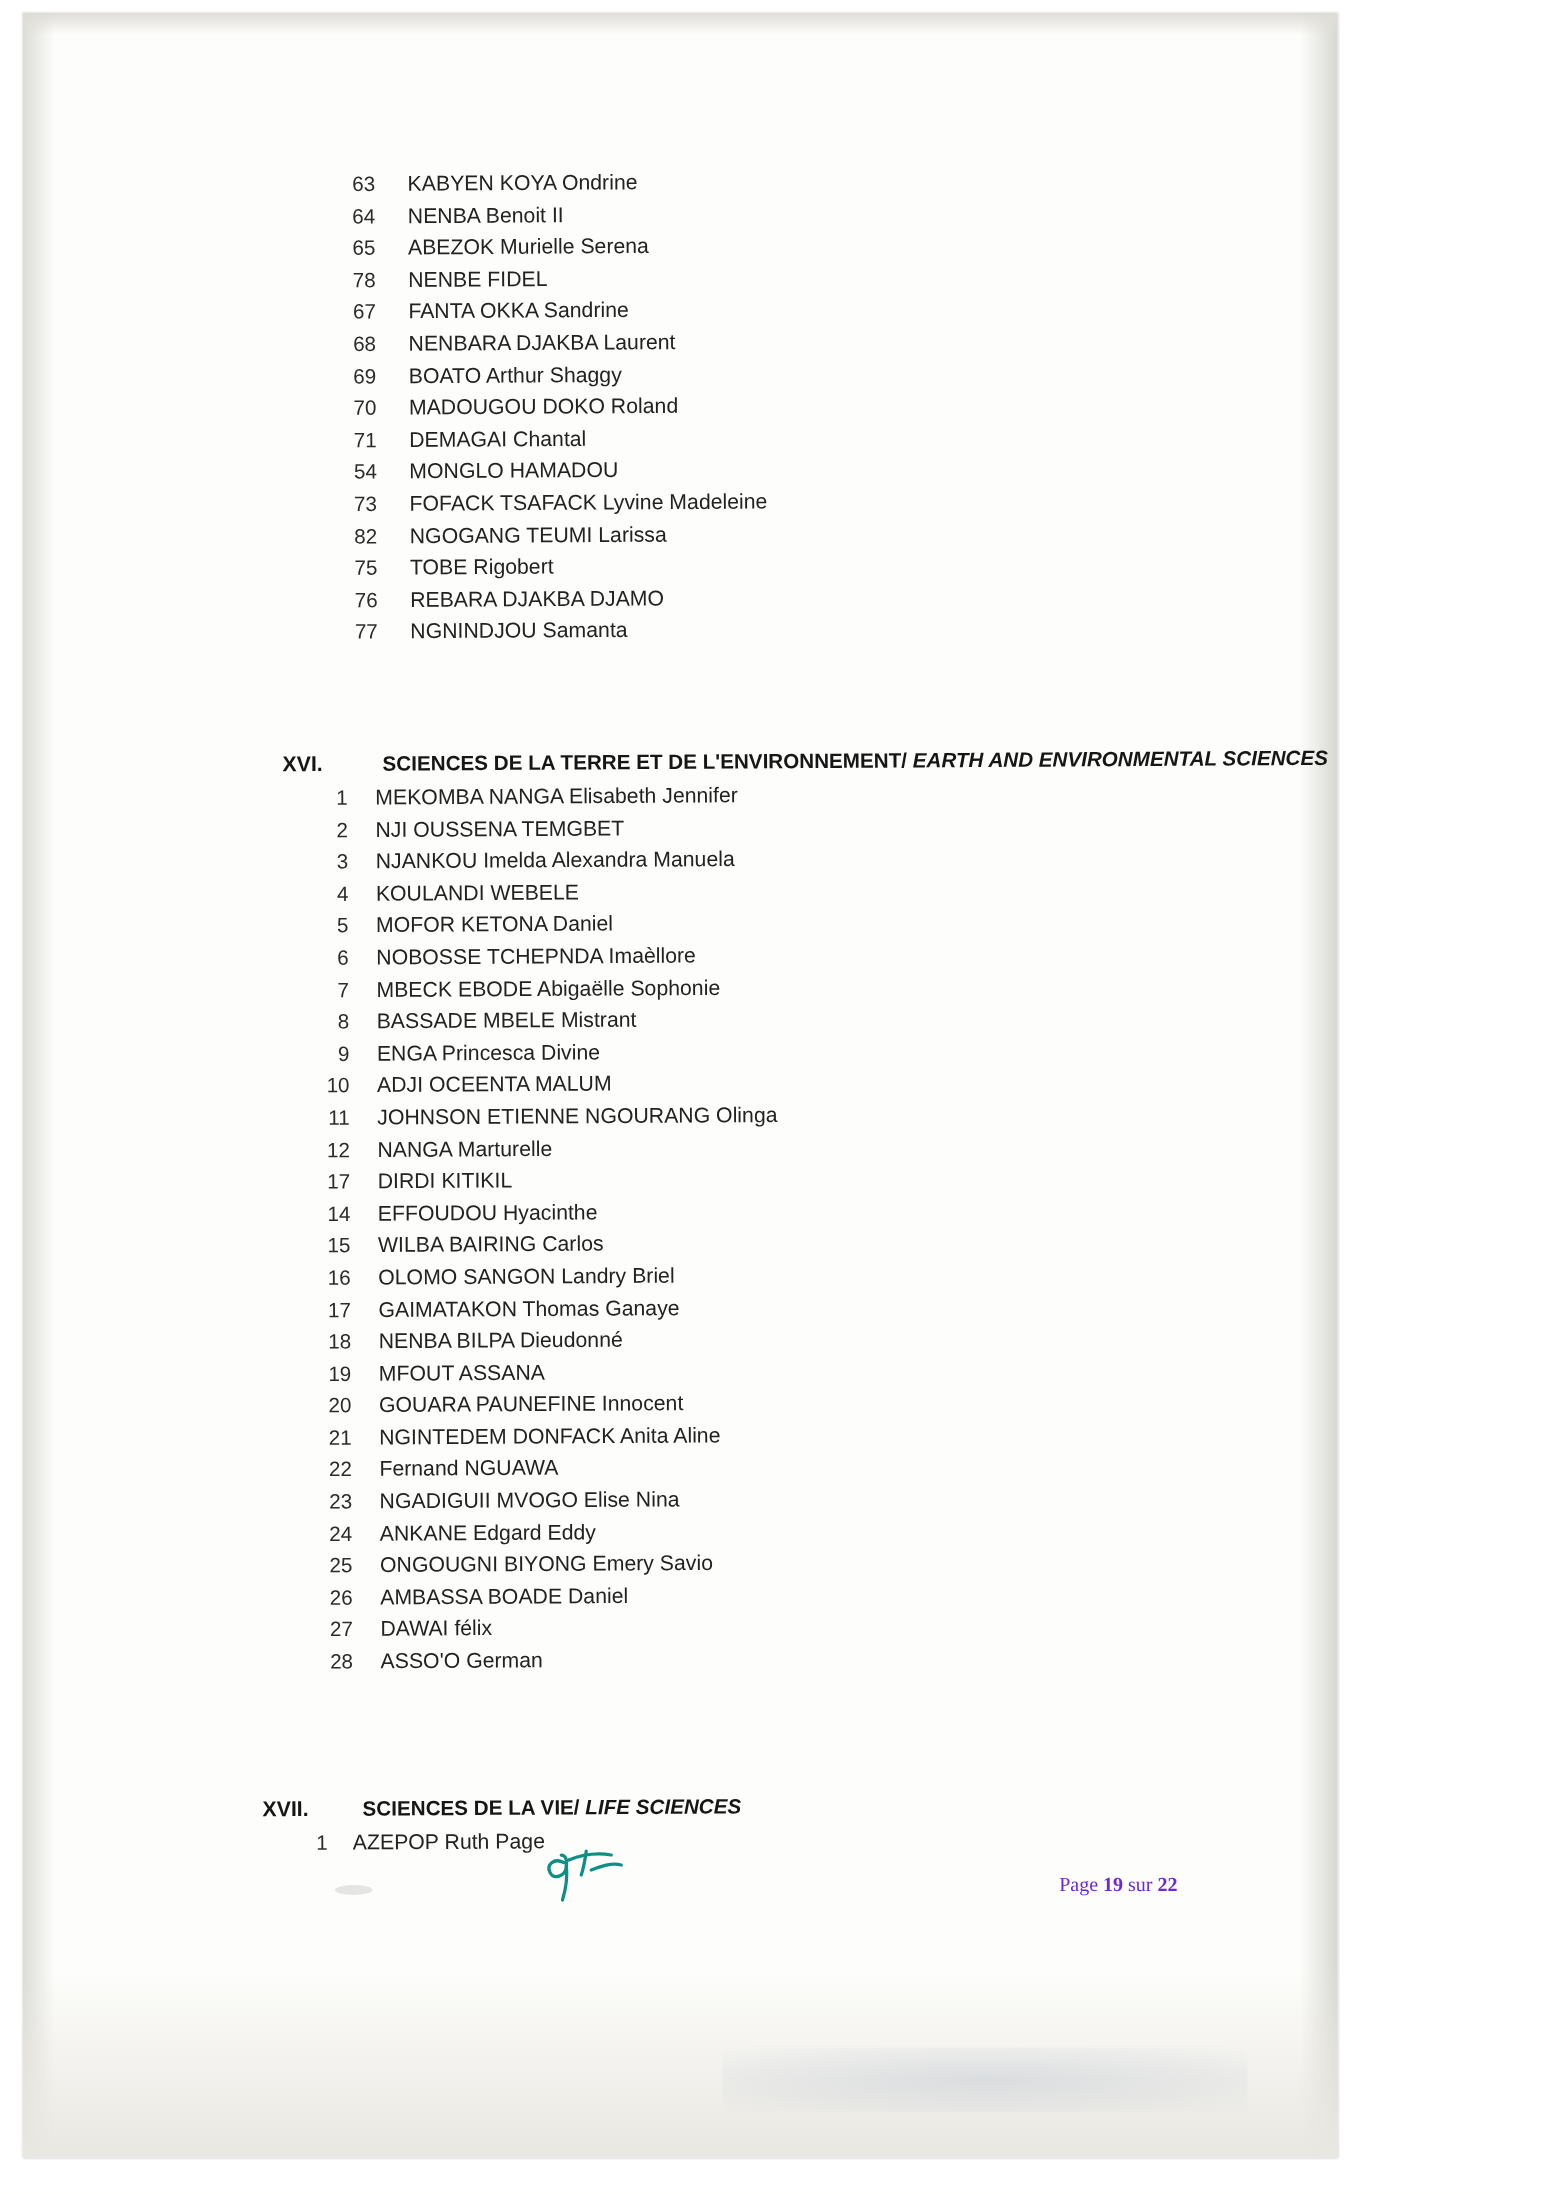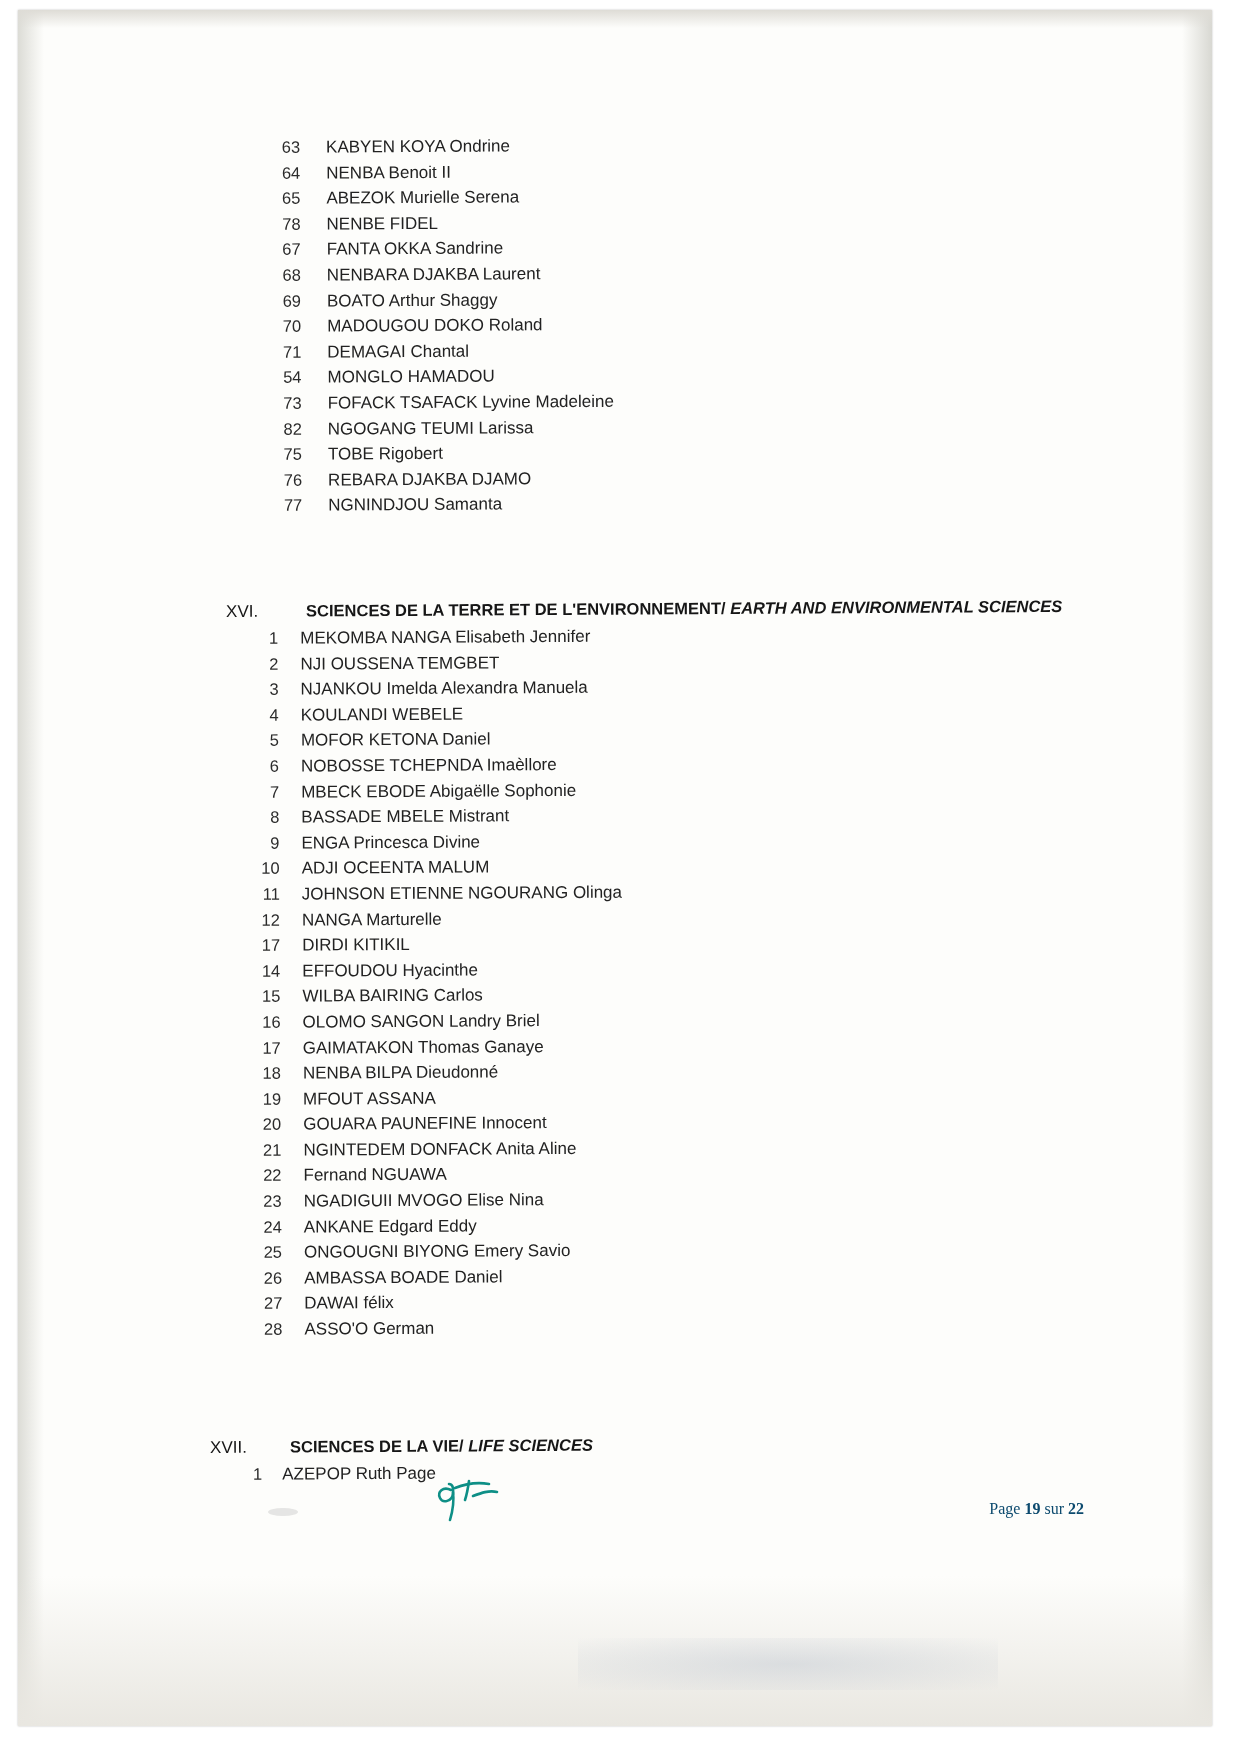--- a/index.html
+++ b/index.html
@@ -13,21 +13,21 @@
     font-family: "Liberation Sans", sans-serif;
     color: #1a1a1a;
     overflow: hidden;
   }
 
   
   .page-sheet {
     position: absolute;
     left: 18px;
     top: 10px;
-    width: 1194px;
+    width: 1052px;
     height: 1716px;
     background: #fdfdfb;
     box-shadow: 0 0 2px rgba(0,0,0,0.25);
     overflow: hidden;
   }
   
   .scan-shade-left {
     position: absolute;
     left: 0; top: 0;
     width: 26px; height: 100%;
@@ -87,21 +87,21 @@
   
   .section-head {
     display: flex;
     align-items: baseline;
     height: 27px;
   }
   .section-head .roman {
     width: 58px;
     text-align: left;
     font-size: 17px;
-    font-weight: normal;
+    font-weight: bold;
     color: #161616;
     flex: 0 0 auto;
   }
   .section-head .titles {
     margin-left: 22px;
     font-size: 16.5px;
     white-space: nowrap;
   }
   .section-head .fr {
     font-weight: bold;
@@ -150,21 +150,21 @@
     height: 46px;
     pointer-events: none;
   }
 
   
   .footer {
     position: absolute;
     right: 128px;
     bottom: 208px;
     font-size: 16px;
-    color: #0c4a6e;
+    color: #6d28d9;
     font-family: "Liberation Serif", serif;
   }
   .footer b { font-weight: bold; }
 
   
   .smudge1 {
     position: absolute;
     left: 560px;
     bottom: 36px;
     width: 420px;

